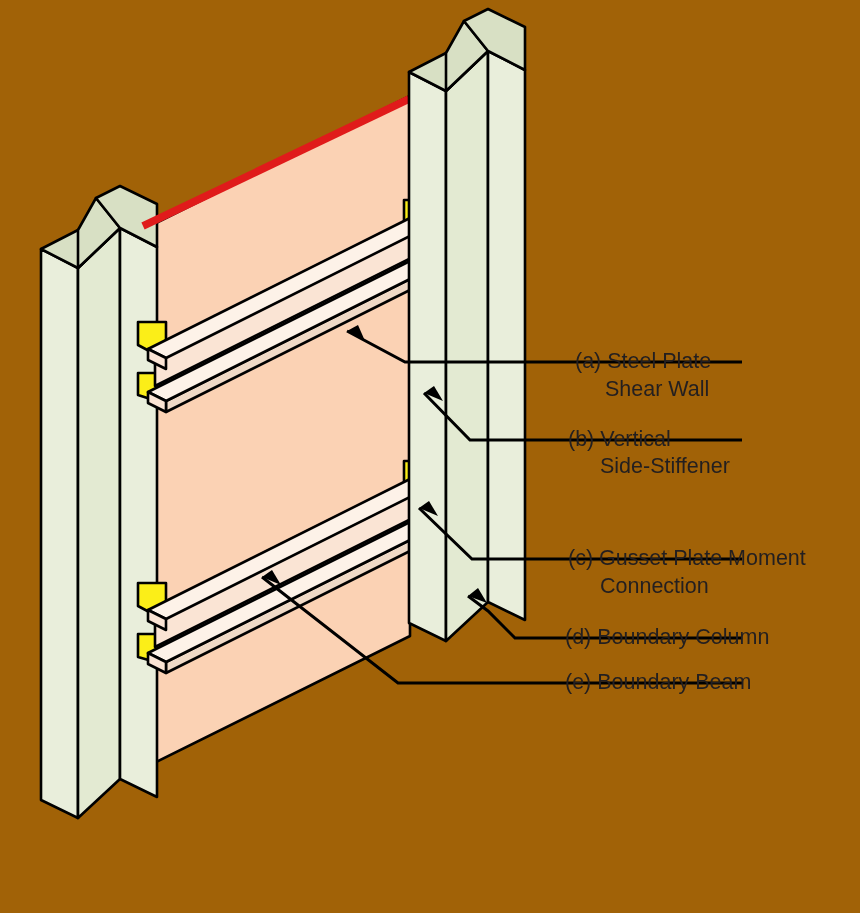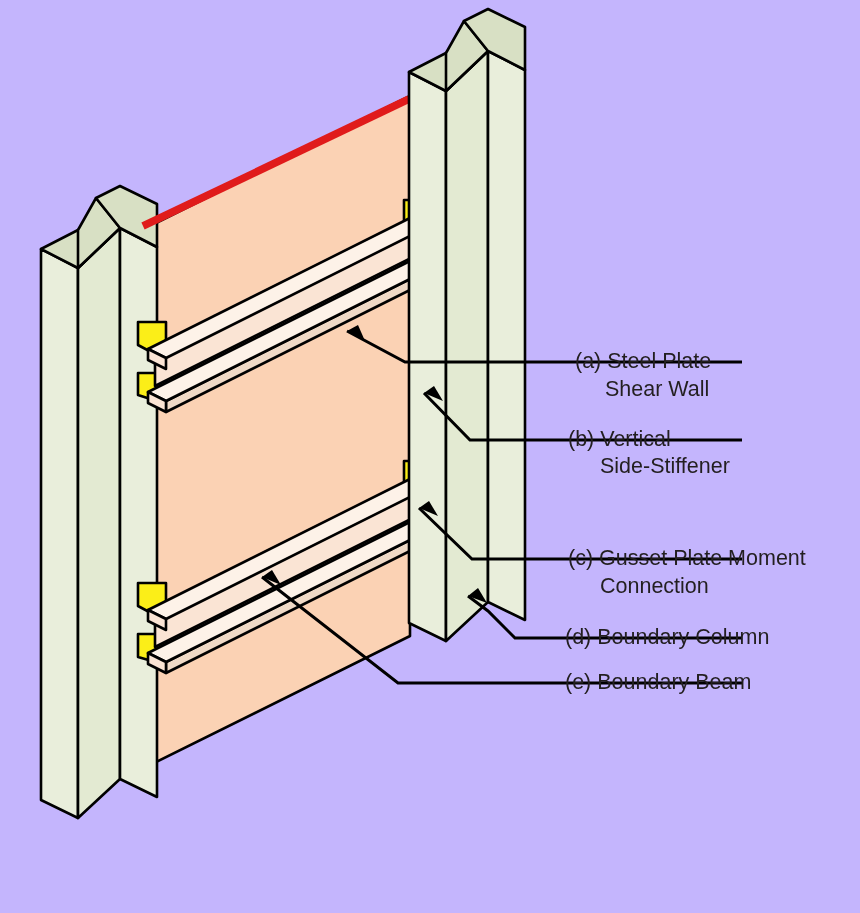--- a/index.html
+++ b/index.html
@@ -45,21 +45,21 @@
   }
   .topedge {
     stroke-width: 7.5;
     stroke-linecap: butt;
     fill: none;
   }
 </style>
 </head>
 <body>
 
-<div id="figure-root" style="background: #c4b5fd;">
+<div id="figure-root" style="background: #a16207;">
 
   <svg id="iso-svg" viewBox="0 0 860 913">
 
     <polygon class="outline" points="138,232 410,96 410,636 138,771" fill="#fbd2b4"></polygon>
 
     <g>
       <polygon class="outline" points="41,249 41,800 78,818 78,268" fill="#e9eedb"></polygon>
       <polygon class="outline" points="78,268 120,228 120,779 78,818" fill="#e3ead2"></polygon>
       <polygon class="outline" points="120,228 120,779 157,797 157,247" fill="#e9eedb"></polygon>
       <polygon class="outline" points="41,249 78,230 115,210 120,228 78,268" fill="#d8e0c4"></polygon>

